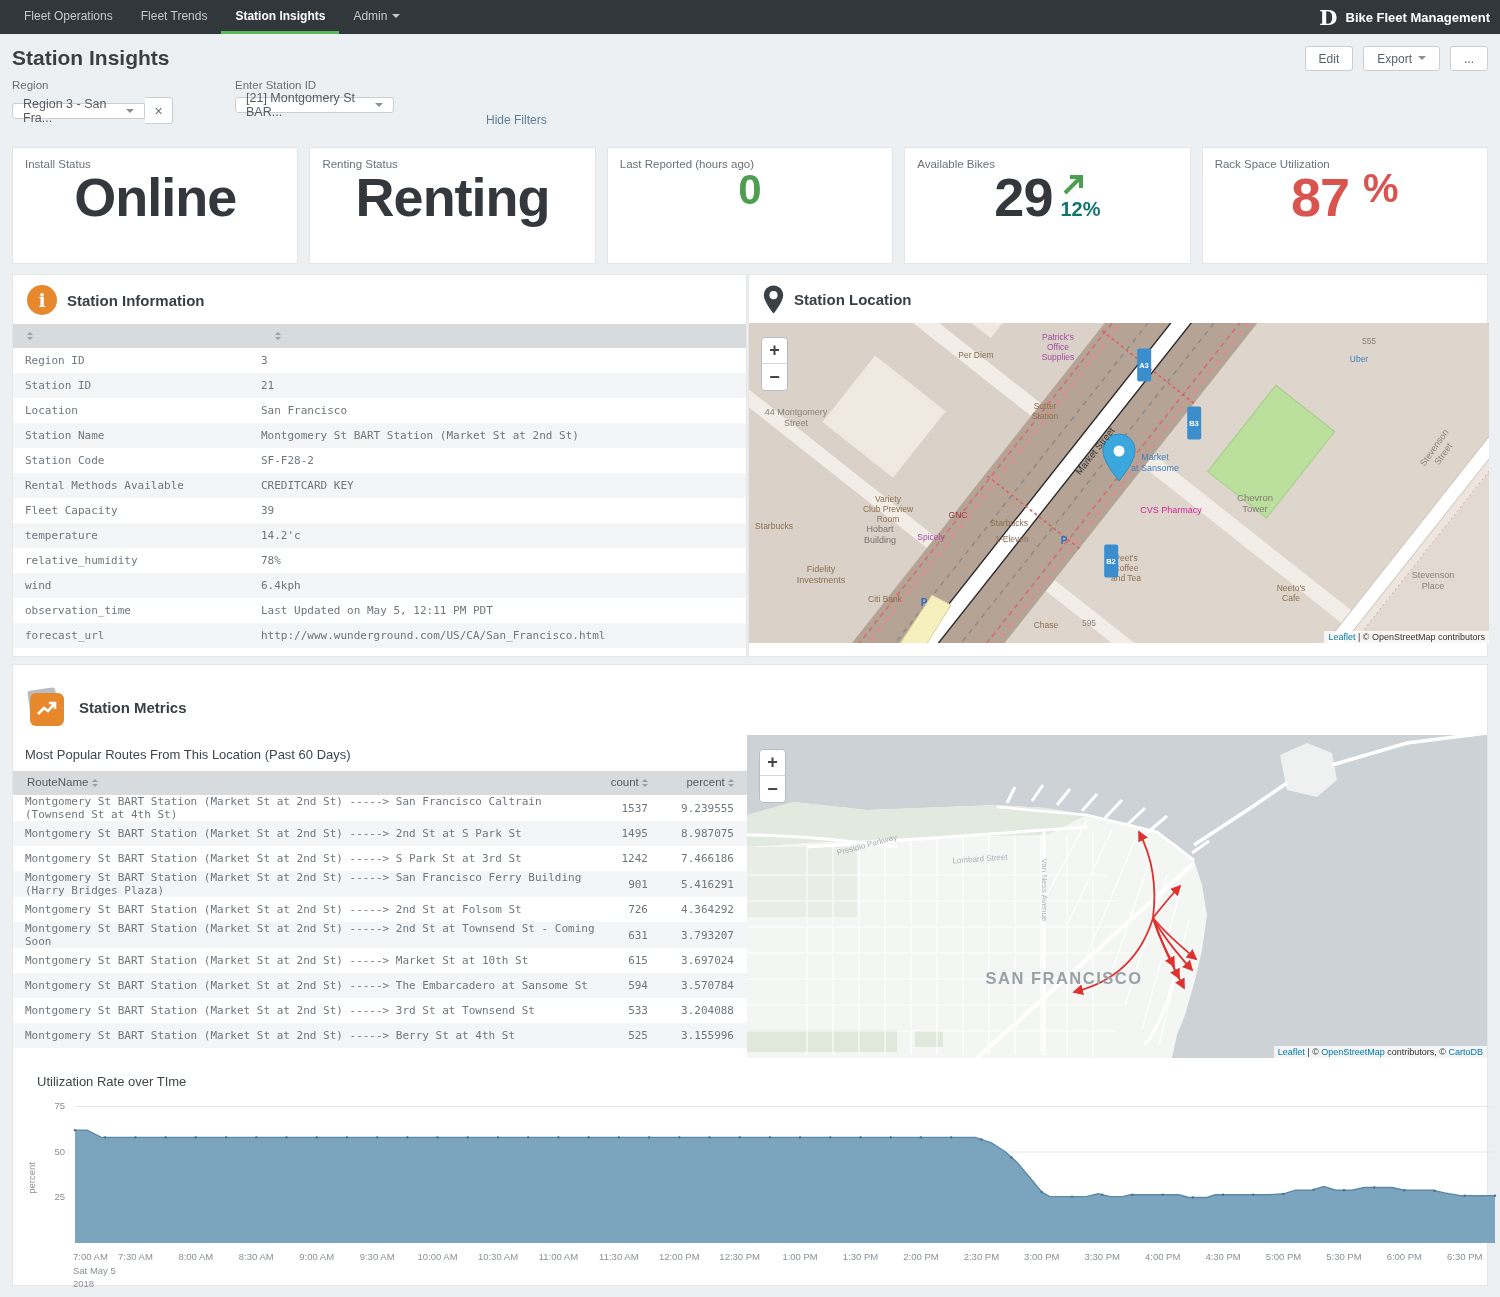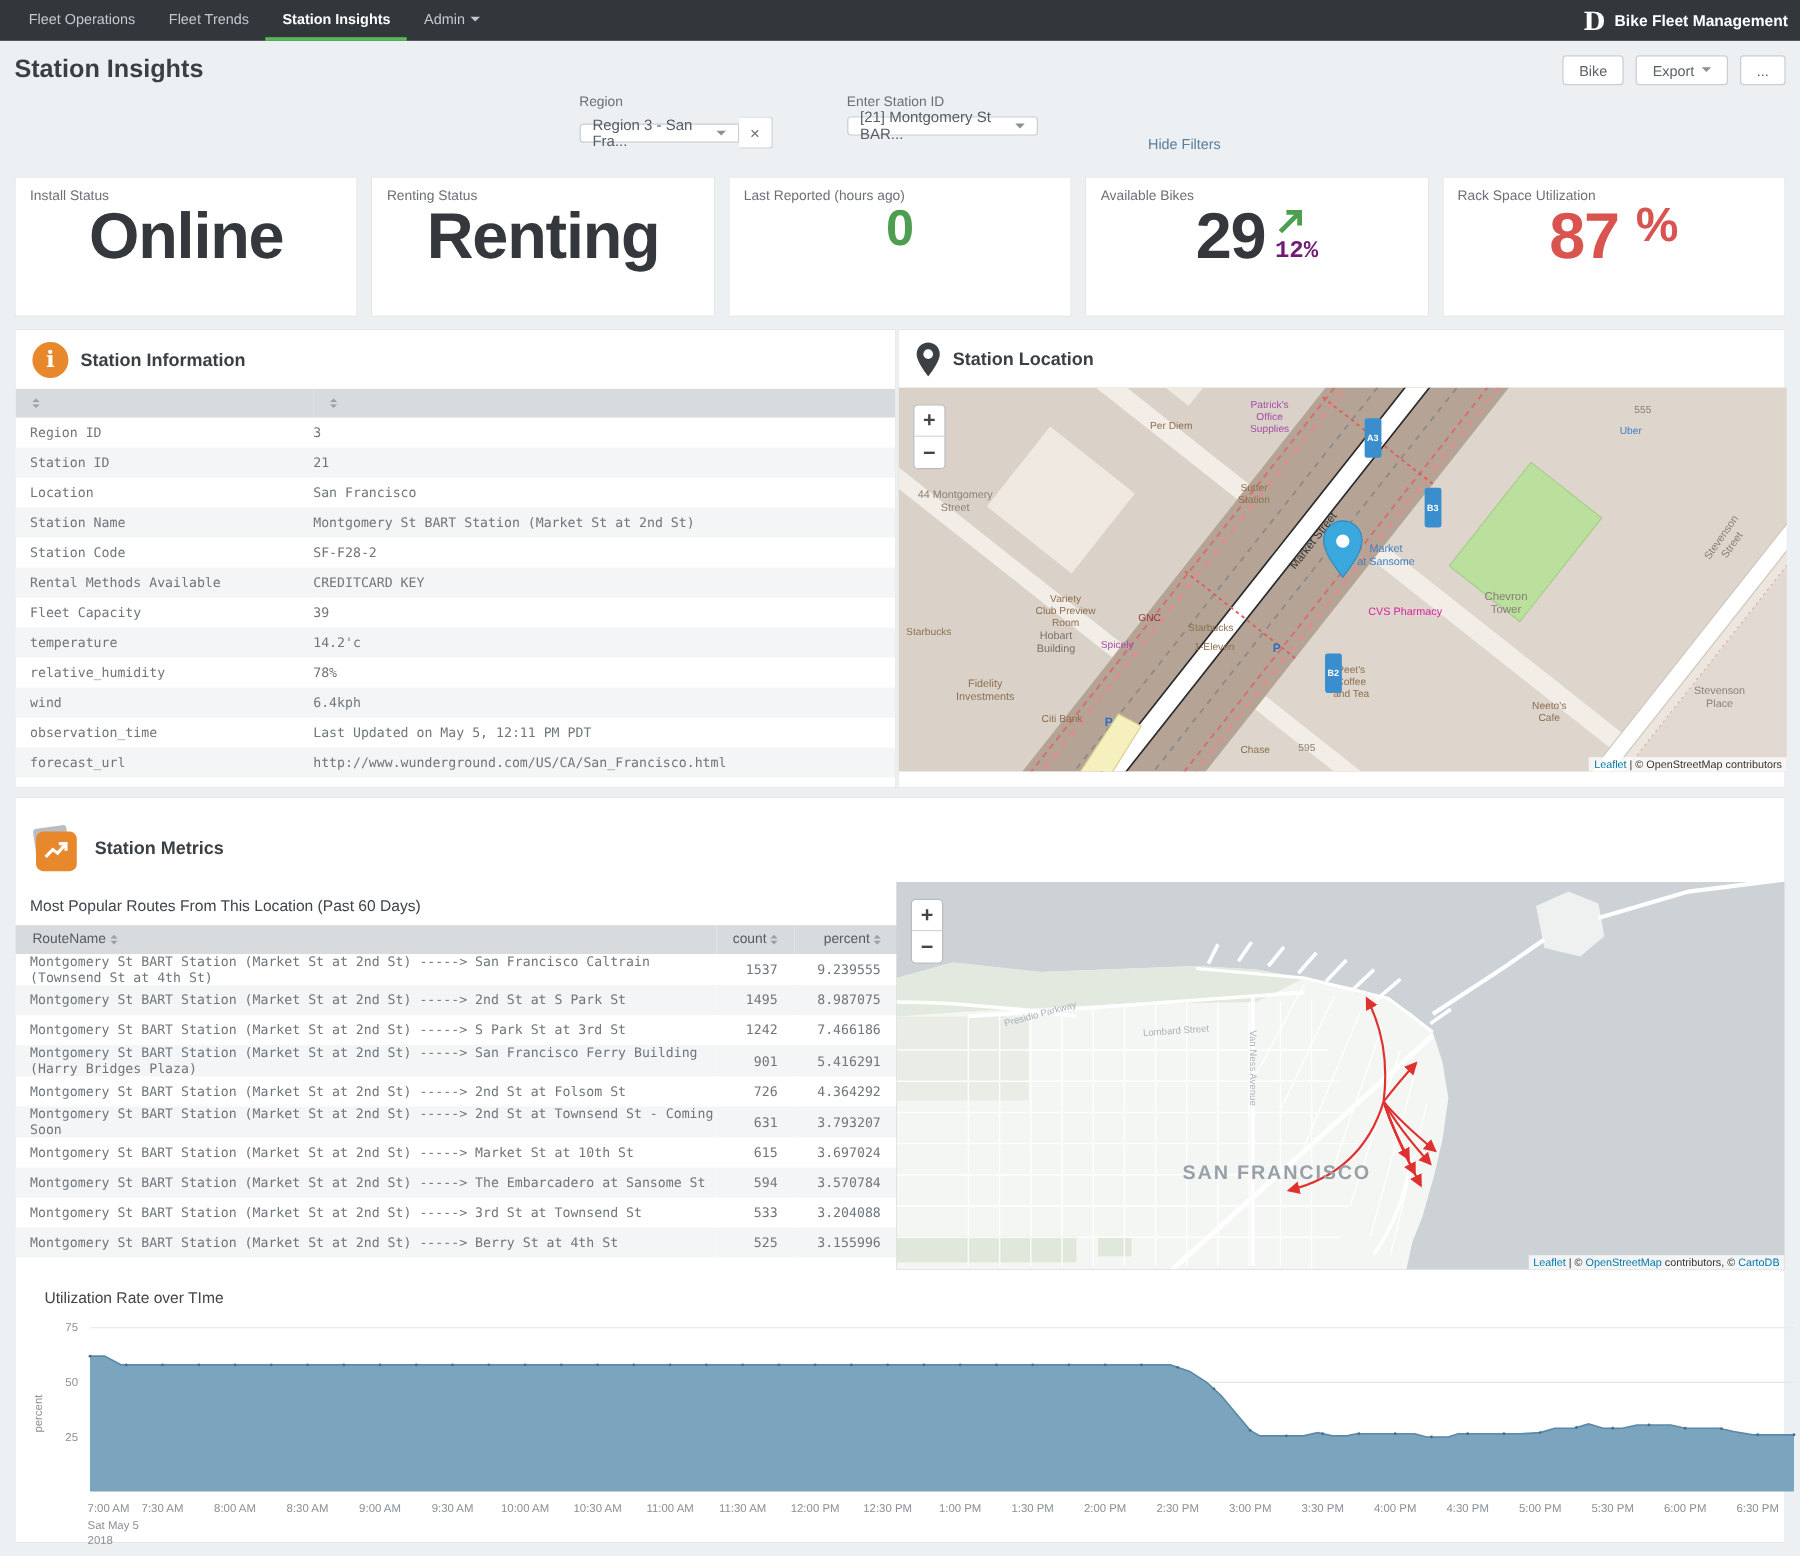--- a/index.html
+++ b/index.html
@@ -17,21 +17,21 @@
   .brand-logo { font-family: "DejaVu Serif", serif; font-weight: 900; font-size: 21px; line-height: 1; }
   .brand-name { font-size: 13px; font-weight: bold; }
   
   .page { padding: 0 12px; }
   .header-row { display: flex; align-items: flex-start; margin-top: 12px; }
   .page-title { font-size: 21px; font-weight: 600; color: #3a3f44; }
   .header-buttons { margin-left: auto; display: flex; gap: 10px; }
   .btn { height: 25px; background: #fff; border: 1px solid #c9ced3; border-radius: 3px;
     font-size: 12px; color: #5a6268; padding: 0 13px; display: flex; align-items: center; gap: 6px; cursor: pointer; }
   .btn .caret-down { border-top-color: #8a9096; margin-top: 3px; }
-  .filters-row { display: flex; margin-top: 8px; justify-content: center; }
+  .filters-row { display: flex; margin-top: 8px; }
   .filter-group { margin-right: 62px; }
   .filter-label { font-size: 11.5px; color: #6a7077; margin-bottom: 6px; }
   .select-row { display: flex; align-items: center; }
   .select { height: 16px; background: #fff; border: 1px solid #c9ced3; border-radius: 3px 0 0 3px;
     display: flex; align-items: center; gap: 10px; padding: 0 10px; font-size: 12.5px; color: #565c63; cursor: pointer; }
   .select.rounded { border-radius: 3px; width: 159px; justify-content: space-between; }
   .select.region { width: 133px; justify-content: space-between; }
   .clear-btn { height: 27px; width: 28px; background: #fff; border: 1px solid #c9ced3; border-left: none;
     border-radius: 0 3px 3px 0; display: flex; align-items: center; justify-content: center;
     font-size: 14px; color: #6a7077; cursor: pointer; }
@@ -120,21 +120,21 @@
     <span class="brand-logo">D</span>
     <span class="brand-name">Bike Fleet Management</span>
   </div>
 </nav>
 
 <div class="page">
 
   <div class="header-row">
     <div class="page-title">Station Insights</div>
     <div class="header-buttons">
-      <button class="btn">Bike</button>
+      <button class="btn">Edit</button>
       <button class="btn">
           <span>Export</span>
           <span class="caret-down"></span>
         </button>
       <button class="btn">...</button>
     </div>
   </div>
 
   <div class="filters-row">
     <div class="filter-group">
@@ -177,21 +177,21 @@
         </div>
     </div>
     <div class="kpi-card">
       <div class="kpi-title">Available Bikes</div>
       <div class="kpi-value-wrap">
         <span class="kpi-big" id="kpi3" style="color: rgb(52, 56, 60);">29</span>
         <span class="kpi-delta">
           <svg width="26" height="26" viewBox="0 0 26 26">
             <path d="M5 21 L20 6 M10 5 H21 V16" fill="none" stroke="#4d9e50" stroke-width="4"></path>
           </svg>
-          <span class="kpi-delta-text" id="kpi3d" style="color: #701a75; font-family: Liberation Mono, monospace;">12%</span>
+          <span class="kpi-delta-text" id="kpi3d" style="color: #0f766e;">12%</span>
         </span>
       </div>
     </div>
     <div class="kpi-card">
       <div class="kpi-title">Rack Space Utilization</div>
       <div class="kpi-value-wrap">
         <span class="kpi-big" id="kpi4" style="color: rgb(217, 83, 79);">87</span>
           <span class="kpi-pct" id="kpi4s" style="color: rgb(217, 83, 79);">%</span>
       </div>
     </div>

